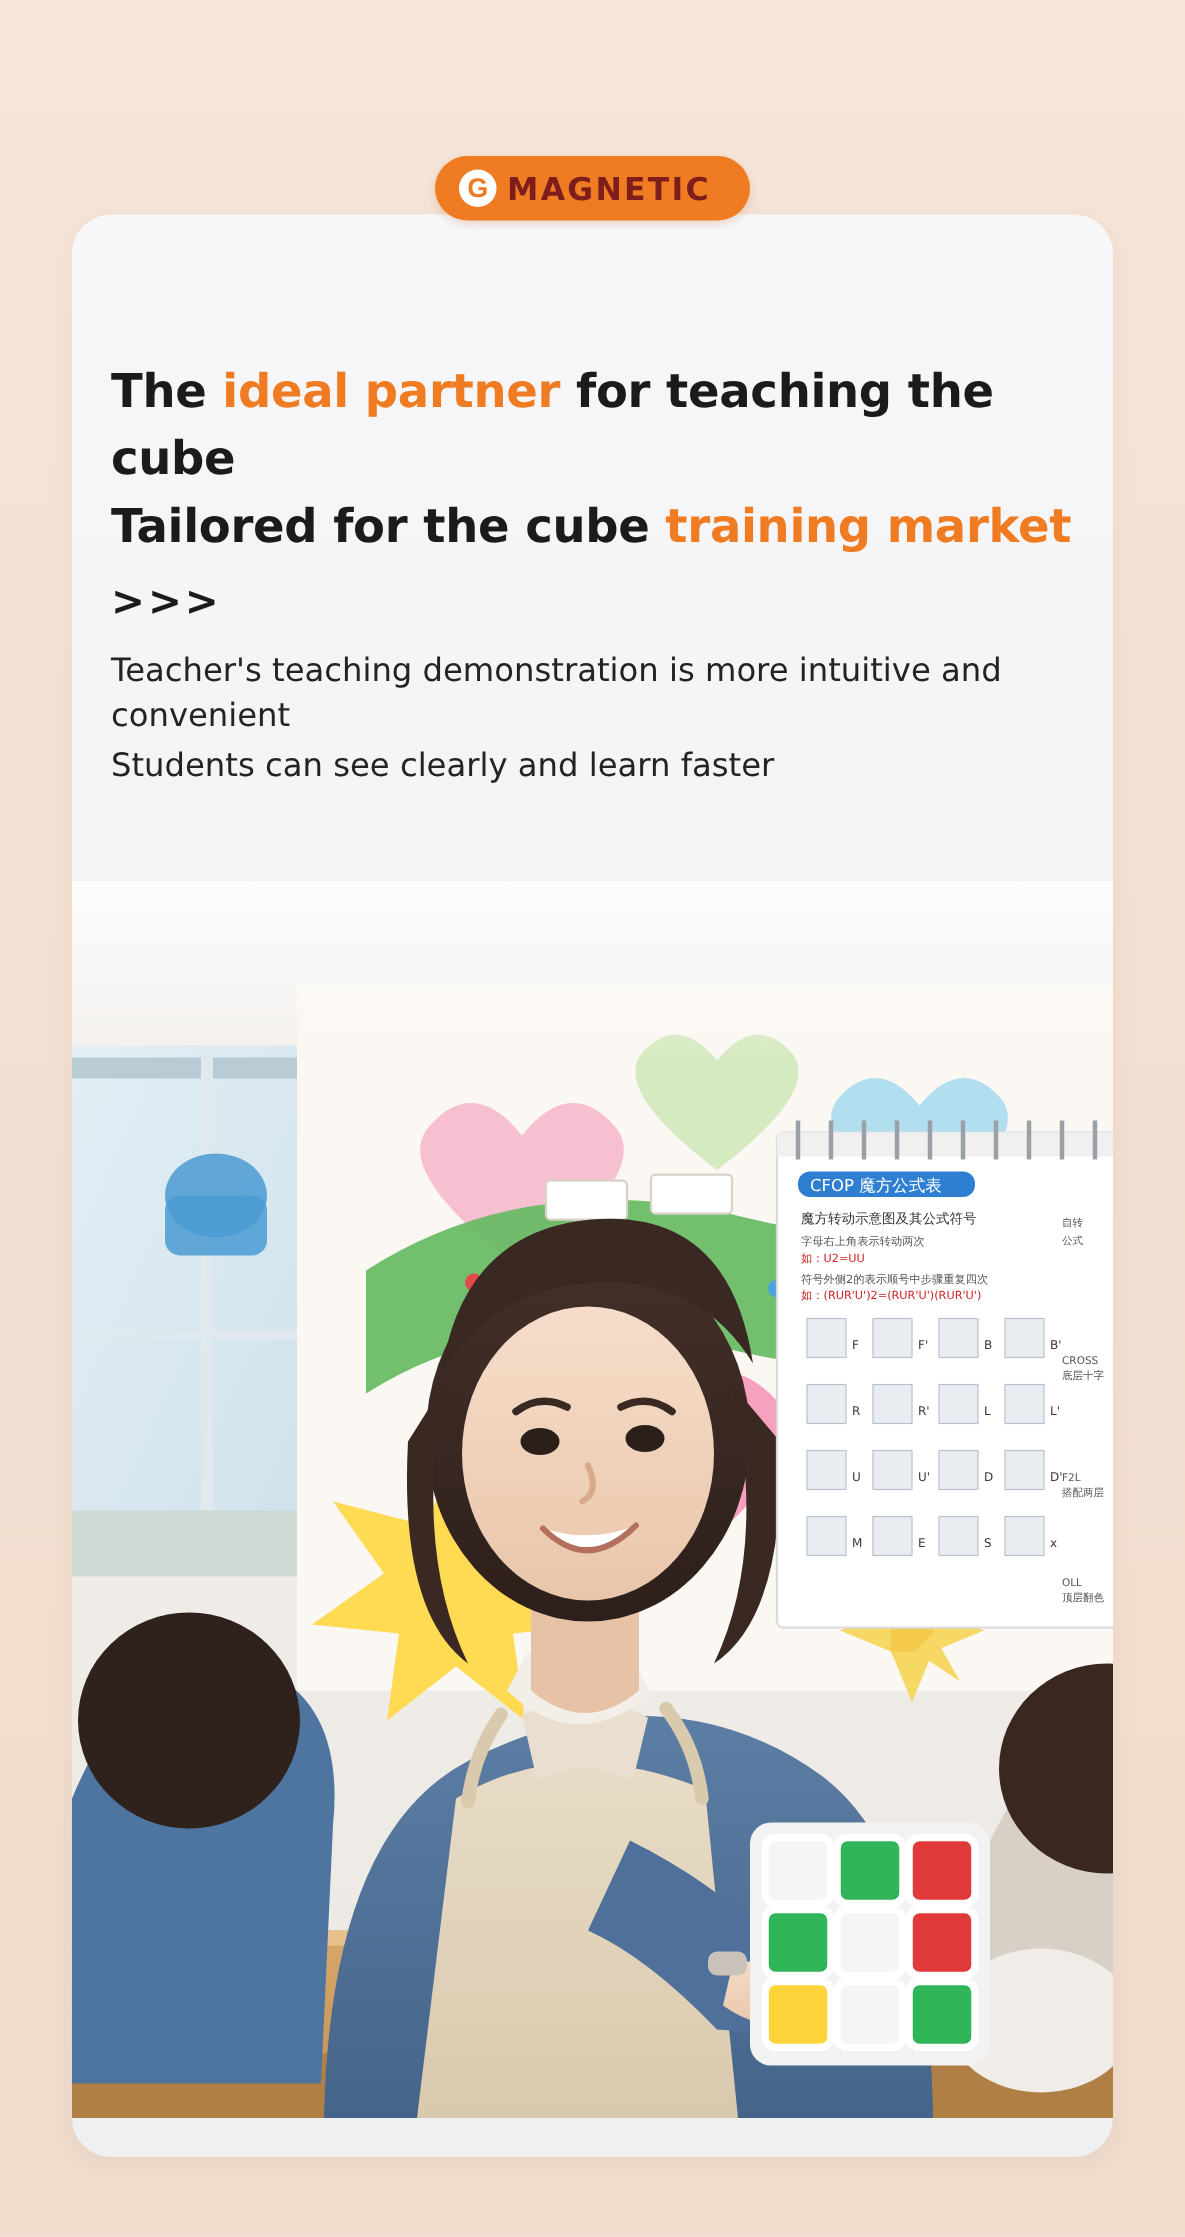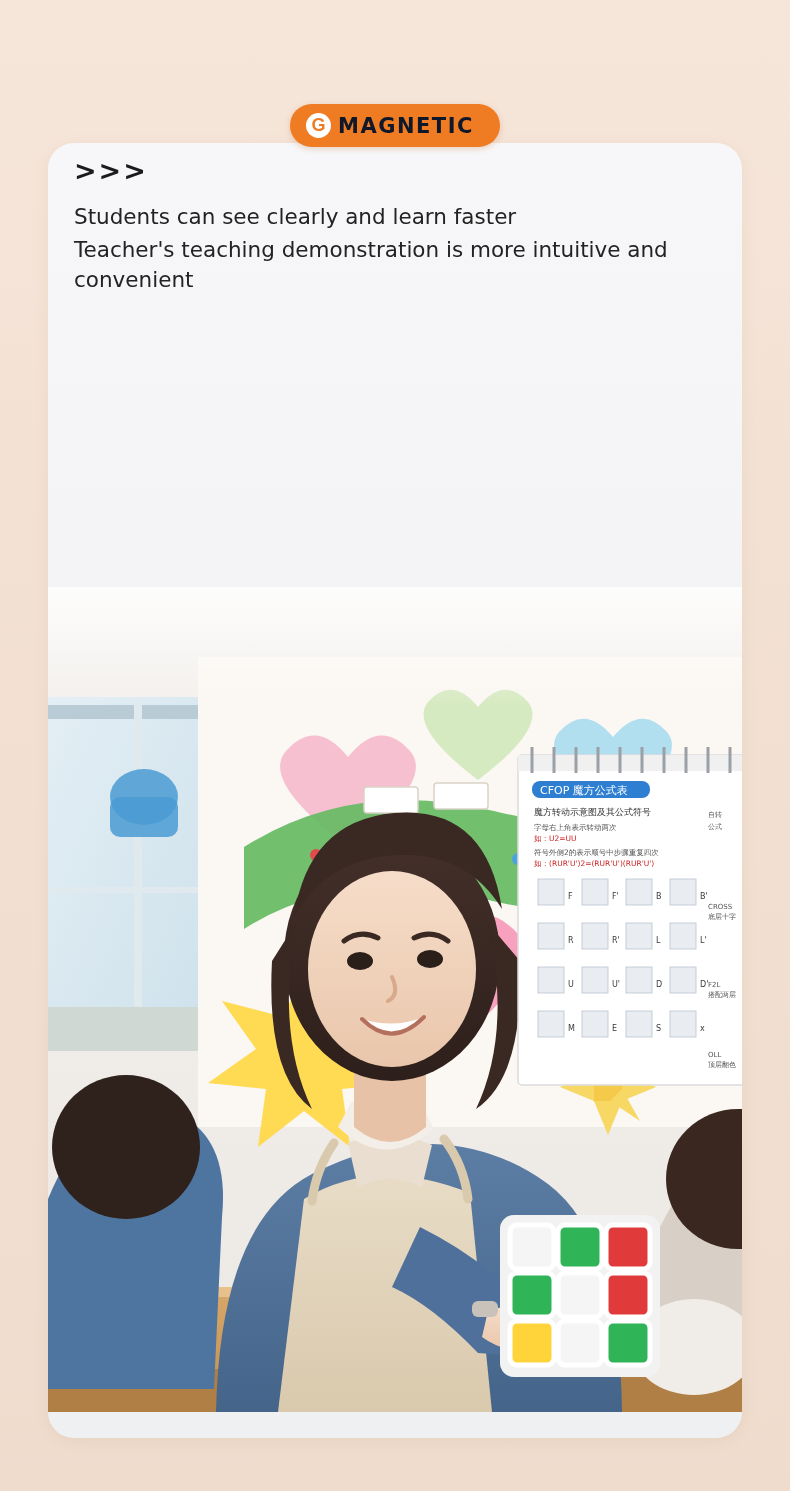--- a/index.html
+++ b/index.html
@@ -42,21 +42,21 @@
     border-radius: 50%;
     background: #ffffff;
     color: #ef7c22;
     font-weight: bold;
     font-size: 18px;
     line-height: 25px;
     text-align: center;
     font-family: "Liberation Sans", sans-serif;
   }
   .badge-text {
-    color: #0f172a;
+    color: #7f1d1d;
     font-weight: bold;
     font-size: 21px;
     letter-spacing: 1.5px;
     font-family: "DejaVu Sans", sans-serif;
   }
 
   
   .card {
     position: absolute;
     left: 48px;
@@ -118,26 +118,34 @@
 
   <div class="badge-wrap">
     <div class="badge">
       <span class="badge-logo">G</span>
       <span class="badge-text">MAGNETIC</span>
     </div>
   </div>
 
   <div class="card">
 
+    <h1 class="headline">
+      <span>
+        <span>The </span><span class="hl-accent">ideal partner</span><span> for teaching the cube</span>
+      </span><br>
+      <span>
+        <span>Tailored for the cube </span><span class="hl-accent">training market</span>
+      </span>
+    </h1>
 
     <div class="chevrons">&gt;&gt;&gt;</div>
 
     <div class="subcopy">
+      <p>Teacher's teaching demonstration is more intuitive and convenient</p>
       <p>Students can see clearly and learn faster</p>
-      <p>Teacher's teaching demonstration is more intuitive and convenient</p>
     </div>
 
     <div class="photo">
       <svg class="photo-svg" viewBox="0 0 694 825" preserveAspectRatio="xMidYMid slice">
         <defs>
           <linearGradient id="wallG" x1="0" y1="0" x2="0" y2="1">
             <stop offset="0%" stop-color="#f4f1ee"></stop>
             <stop offset="100%" stop-color="#ece8e4"></stop>
           </linearGradient>
           <linearGradient id="winG" x1="0" y1="0" x2="1" y2="1">

